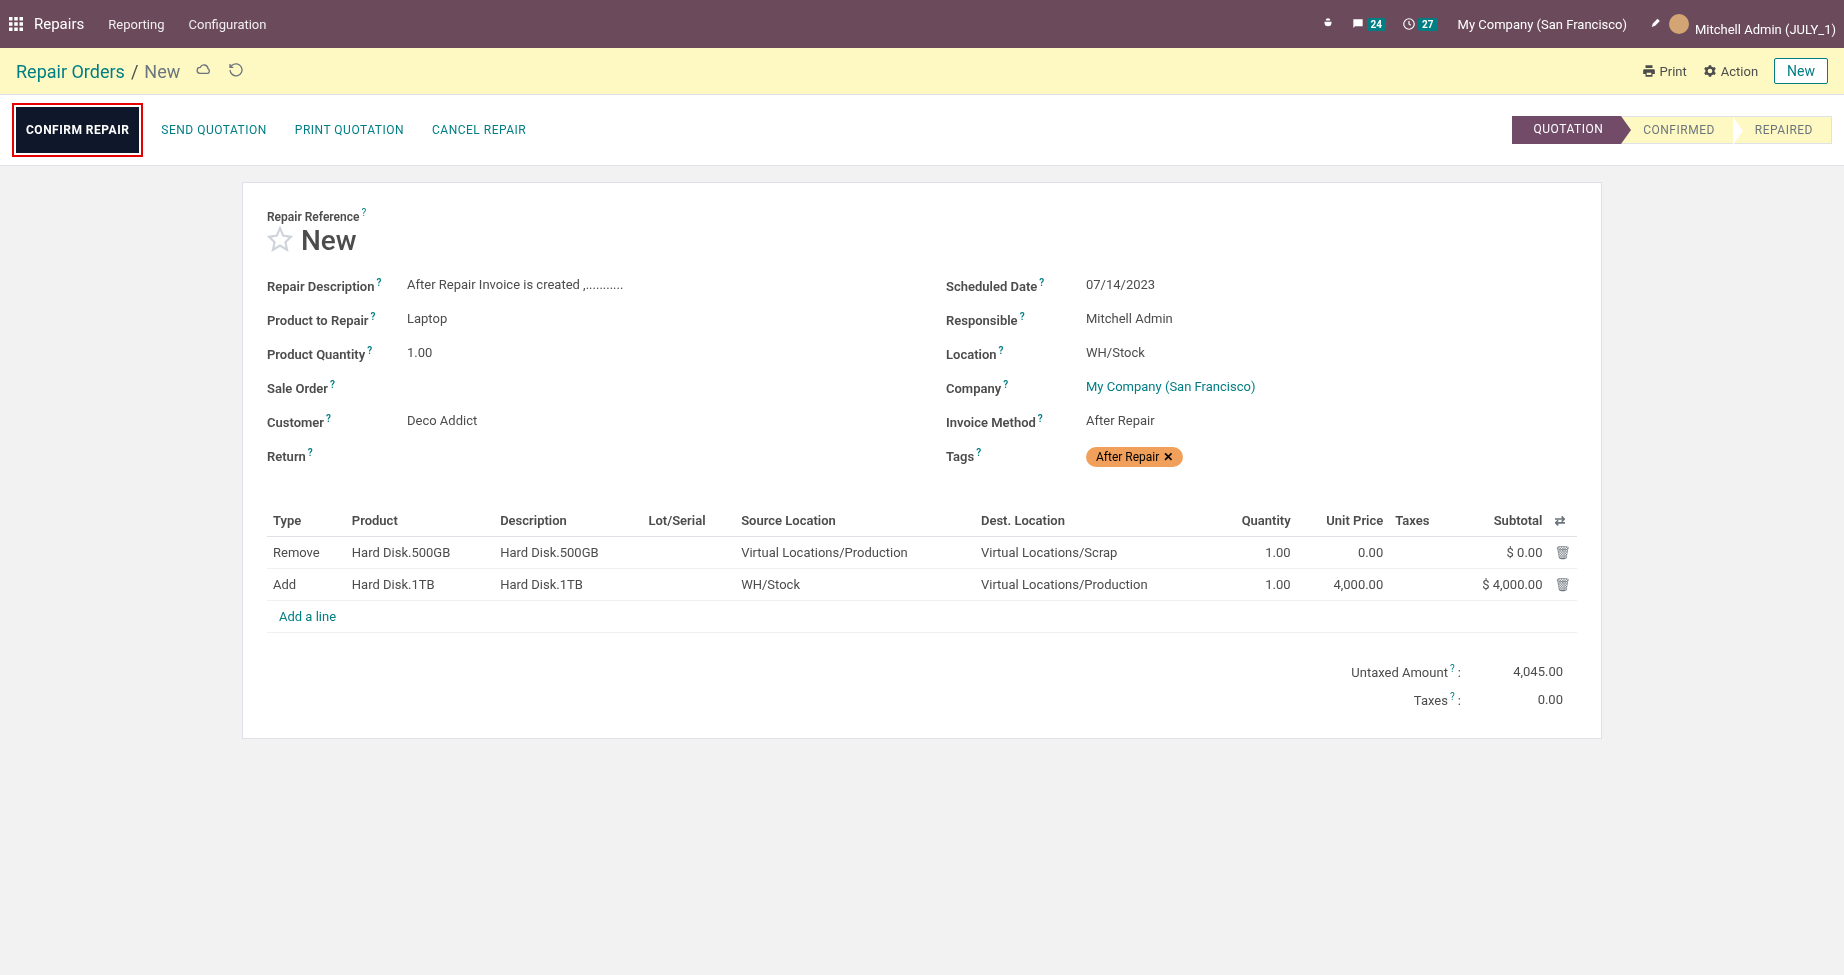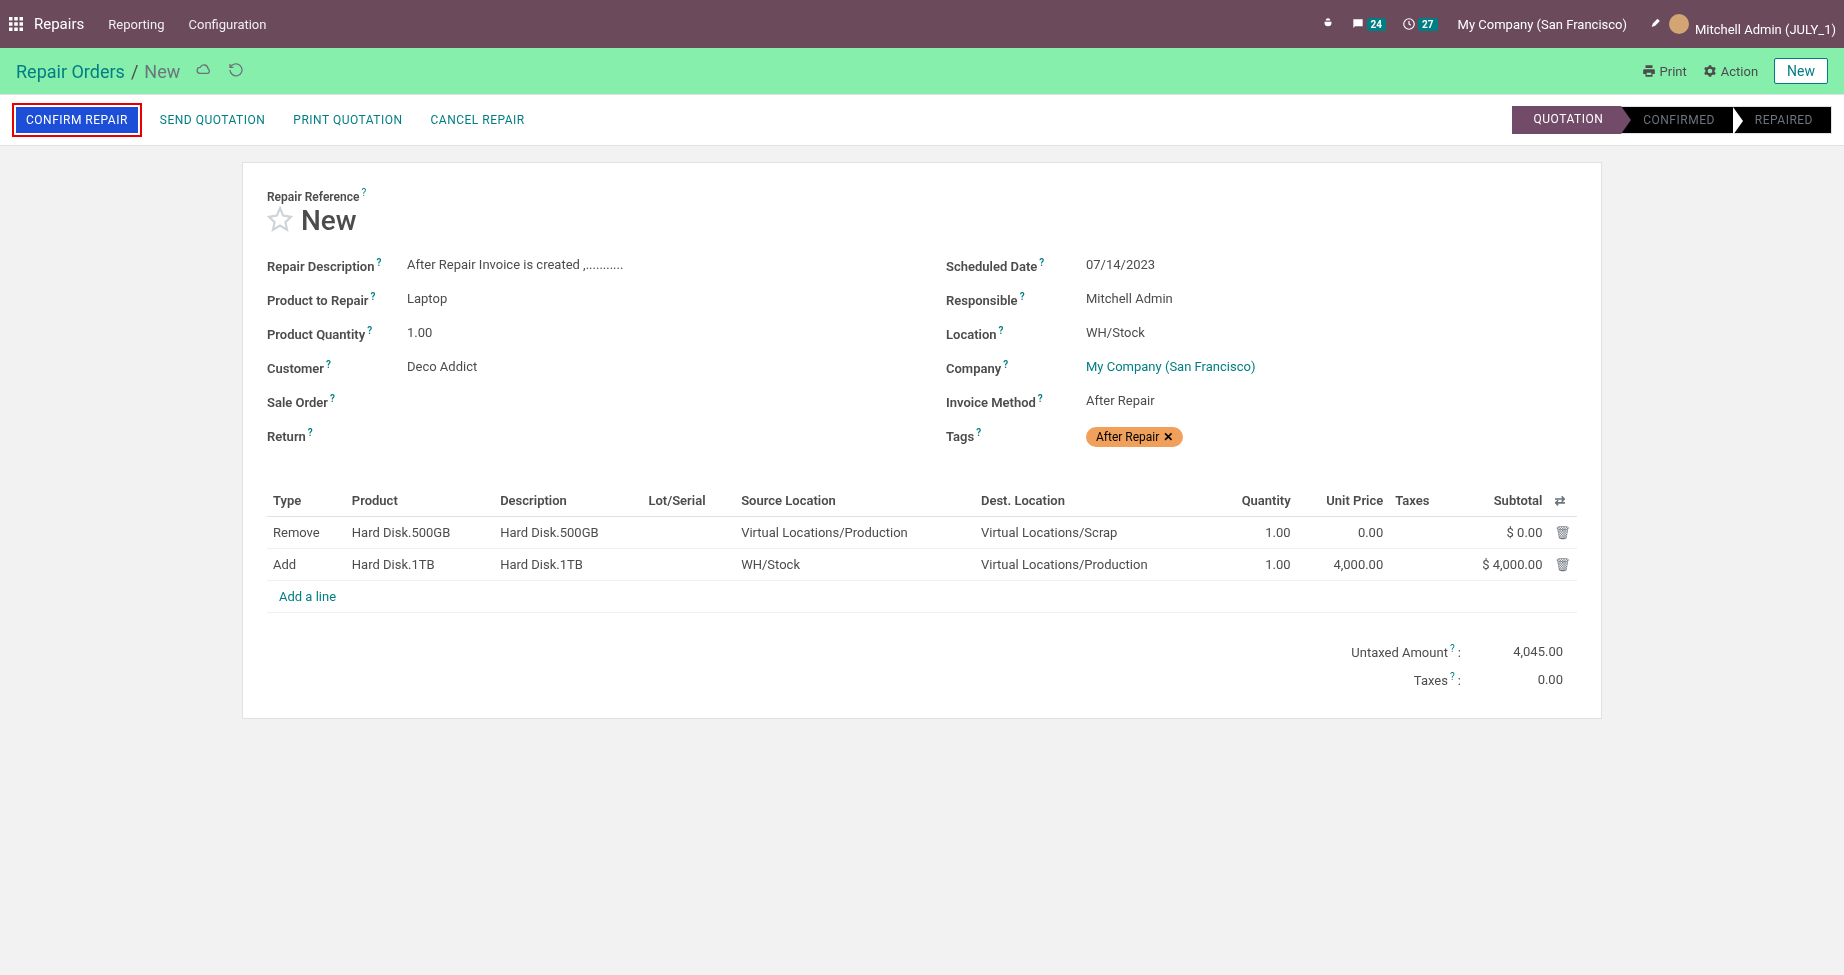--- a/index.html
+++ b/index.html
@@ -12,41 +12,41 @@
 .topbar .brand { font-size: 15px; margin-right: 24px; cursor: pointer; }
 .topbar .nav-link { font-size: 13px; margin-right: 24px; cursor: pointer; opacity: 0.9; }
 .topbar .spacer { flex: 1; }
 .topbar .sys-icon { margin: 0 8px; cursor: pointer; display: inline-flex; align-items: center; }
 .topbar .badge { background: #017e84; color: #fff; font-size: 10px; padding: 1px 4px; border-radius: 2px; margin-left: 2px; font-weight: bold; }
 .topbar .company { margin: 0 12px; font-size: 13px; cursor: pointer; }
 .topbar .avatar { width: 20px; height: 20px; border-radius: 50%; background: #d4a574; margin-right: 6px; display: inline-block; }
 .topbar .username { font-size: 13px; cursor: pointer; margin-top: 11px; }
 
 
-.controlpanel { background: #86efac; padding: 10px 16px; border-bottom: 1px solid #dee2e6; display: flex; align-items: center; }
+.controlpanel { background: #fef9c3; padding: 10px 16px; border-bottom: 1px solid #dee2e6; display: flex; align-items: center; }
 .breadcrumb { font-size: 18px; color: #4c4c4c; display: flex; align-items: center; }
 .breadcrumb .link { color: #017e84; cursor: pointer; }
 .breadcrumb .sep { margin: 0 6px; }
 .breadcrumb .current { color: #6c757d; }
 .controlpanel .statusicon { margin-left: 16px; cursor: pointer; color: #6c757d; }
 .controlpanel .right-tools { margin-left: auto; display: flex; align-items: center; gap: 16px; }
 .controlpanel .tool-link { color: #4c4c4c; cursor: pointer; display: flex; align-items: center; gap: 4px; }
 .controlpanel .btn-new { border: 1px solid #017e84; color: #017e84; background: #fff; padding: 4px 12px; font-size: 14px; cursor: pointer; border-radius: 2px; }
 
 
 .actionbar { background: #fff; padding: 8px 12px; border-bottom: 1px solid #dee2e6; display: flex; align-items: center; }
-.actionbar .btn-primary { background: #1d4ed8; color: #fff; border: none; padding: 6px 10px; font-size: 12px; letter-spacing: 0.5px; cursor: pointer; }
+.actionbar .btn-primary { background: #0f172a; color: #fff; border: none; padding: 16px 10px; font-size: 12px; letter-spacing: 0.5px; cursor: pointer; font-weight: bold; }
 .actionbar .btn-link { color: #017e84; background: none; border: none; padding: 6px 10px; font-size: 12px; letter-spacing: 0.5px; cursor: pointer; margin-left: 8px; }
 .actionbar .highlight-red { border: 2px solid #e60000; padding: 2px; display: inline-block; }
 .actionbar .statusbar { margin-left: auto; display: flex; }
 .statusbar .status-step { padding: 6px 18px 6px 22px; font-size: 12px; letter-spacing: 0.5px; background: #eedbe4; color: #6b4a5c; position: relative; cursor: pointer; }
 .statusbar .status-step.active { background: #714b67; color: #fff; }
 .statusbar .status-step::after { content: ''; position: absolute; right: -10px; top: 0; width: 0; height: 0; border-top: 14px solid transparent; border-bottom: 14px solid transparent; border-left: 10px solid #eedbe4; z-index: 1; }
 .statusbar .status-step.active::after { border-left-color: #714b67; }
-.statusbar .status-step.inactive { background: #000000; color: #6c757d; border-top: 1px solid #dee2e6; border-bottom: 1px solid #dee2e6; }
+.statusbar .status-step.inactive { background: #fef9c3; color: #6c757d; border-top: 1px solid #dee2e6; border-bottom: 1px solid #dee2e6; }
 .statusbar .status-step.inactive::after { border-left-color: #fff; }
 .statusbar .status-step:last-child::after { display: none; }
 .statusbar .status-step:last-child { border-right: 1px solid #dee2e6; }
 
 
 .sheet-wrap { padding: 16px 60px; }
 .sheet { background: #fff; border: 1px solid #dee2e6; padding: 24px 24px; max-width: 1360px; margin: 0 auto; }
 .form-label-small { font-size: 12px; color: #4c4c4c; font-weight: 600; }
 .help-q { color: #017e84; font-size: 10px; vertical-align: super; margin-left: 2px; cursor: pointer; }
 .title-row { display: flex; align-items: center; gap: 8px; margin-bottom: 20px; }
@@ -202,26 +202,26 @@
           </div>
         <div class="form-row">
             <span class="lbl"><span>Product to Repair</span><span class="help-q">?</span></span>
             <span class="val">Laptop</span>
           </div>
         <div class="form-row">
             <span class="lbl"><span>Product Quantity</span><span class="help-q">?</span></span>
             <span class="val">1.00</span>
           </div>
         <div class="form-row">
+            <span class="lbl"><span>Sale Order</span><span class="help-q">?</span></span>
+            <span class="val"></span>
+          </div>
+        <div class="form-row">
             <span class="lbl"><span>Customer</span><span class="help-q">?</span></span>
             <span class="val">Deco Addict</span>
-          </div>
-        <div class="form-row">
-            <span class="lbl"><span>Sale Order</span><span class="help-q">?</span></span>
-            <span class="val"></span>
           </div>
         <div class="form-row">
             <span class="lbl"><span>Return</span><span class="help-q">?</span></span>
             <span class="val"></span>
           </div>
       </div>
       <div class="form-col">
         <div class="form-row">
             <span class="lbl"><span>Scheduled Date</span><span class="help-q">?</span></span>
             <span class="val">07/14/2023</span>

